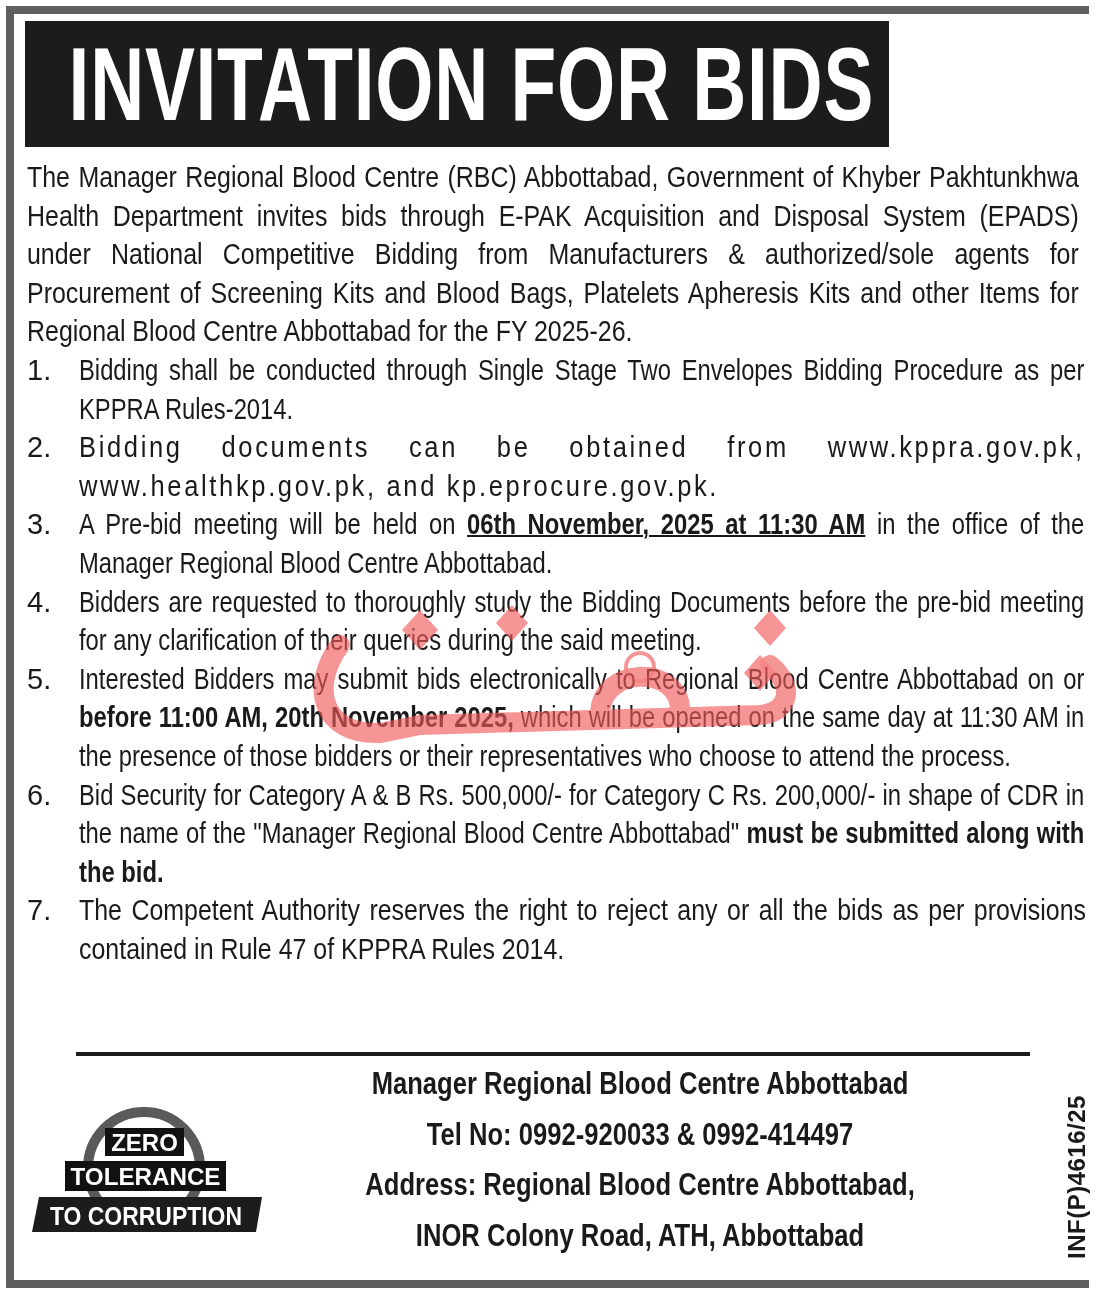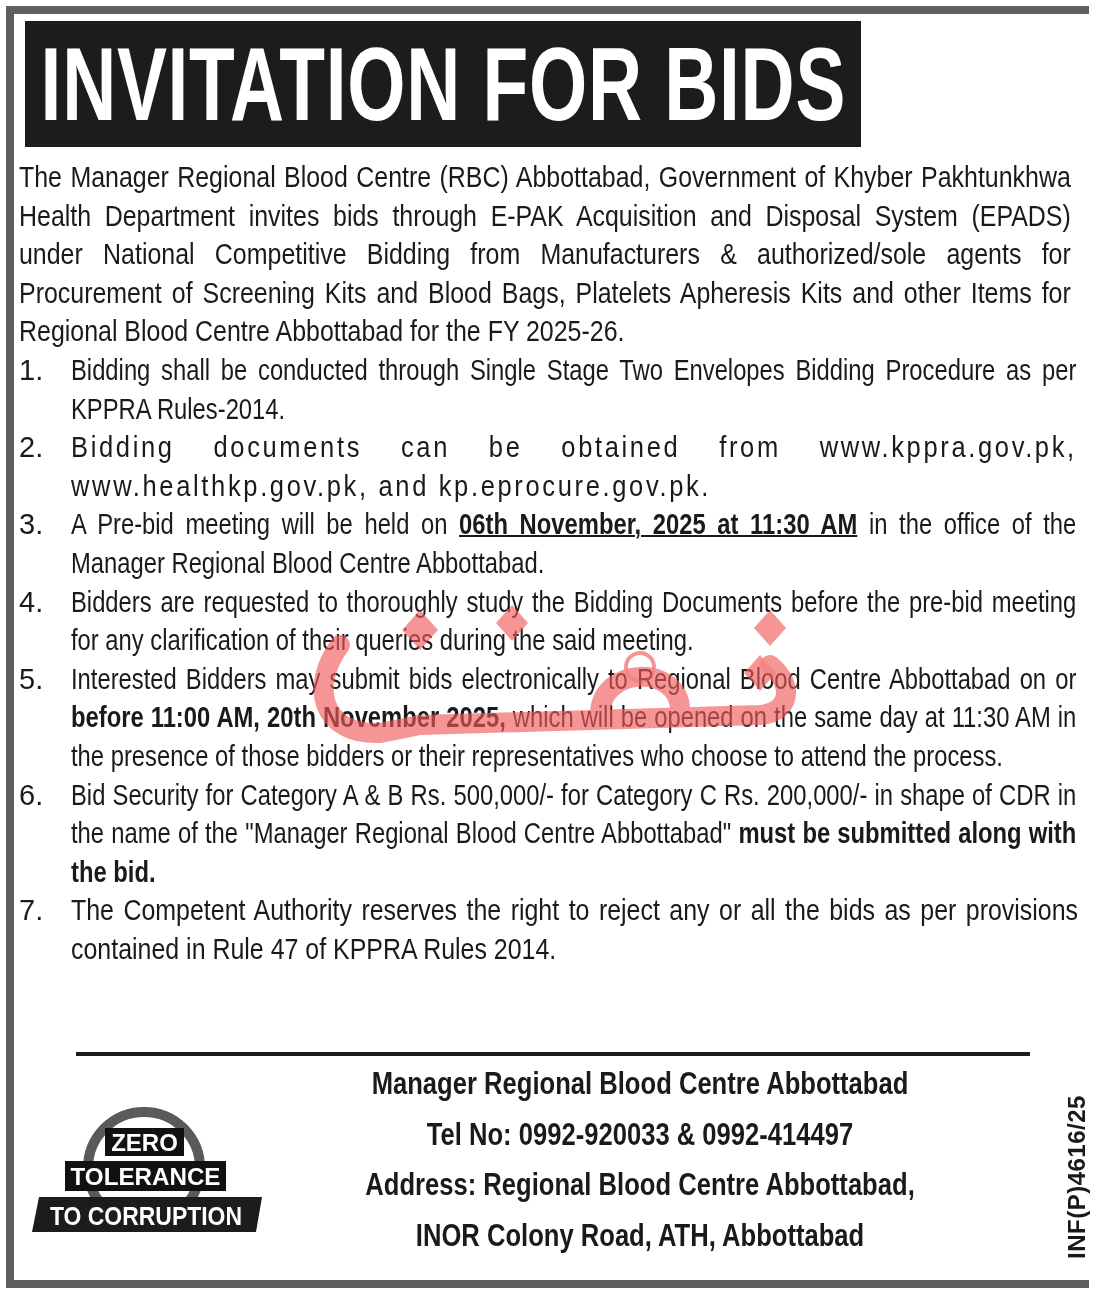--- a/index.html
+++ b/index.html
@@ -2,25 +2,25 @@
 <html><head>
 <meta charset="utf-8">
 <style>
   html, body { margin:0; padding:0; background:#ffffff; }
   body { width:1098px; height:1290px; position:relative; overflow:hidden;
          font-family:"Liberation Sans", sans-serif; color:#1a1a1a; }
   .frame { position:absolute; left:6px; top:6px; width:1075px; height:1266px;
            border:8px solid #5f5f5f; border-right:none; background:#fff; }
   .frame-right { position:absolute; left:1089px; top:6px; width:9px; height:1282px; background:#fff; }
   .banner { position:absolute; left:25px; top:21px; width:836px; height:126px;
-            background:#1c1c1c; display:flex; align-items:center; justify-content:center; }
+            background:#1c1c1c; display:flex; align-items:center; justify-content:center;padding-left:28px; }
   .banner-title { color:#fff; font-family:"Liberation Sans Narrow","Liberation Sans", sans-serif;
                   font-weight:bold; font-size:104px; letter-spacing:1px;
                   transform:scaleX(0.72); transform-origin:center; white-space:nowrap; }
-  .content { position:absolute; left:19px; top:158px; width:1052px; }
+  .content { position:absolute; left:27px; top:158px; width:1052px; }
   .para { font-size:29px; line-height:38.6px; text-align:justify; margin:0;
           transform:scaleX(0.86); transform-origin:left top; width:1223px; }
   ol.items { list-style:none; margin:0; padding:0; }
   ol.items li { position:relative; padding-left:52px; font-size:29px; line-height:38.6px; }
   .num { position:absolute; left:0; top:0; width:40px; }
   .item-text { display:block; text-align:justify;
                transform:scaleX(0.82); transform-origin:left top; width:1226px; }
   .item-text.wide { transform:scaleX(0.86); width:1171px; }
   .item-text.spaced { letter-spacing:3px; transform:scaleX(0.88); width:1143px; }
   .u { text-decoration:underline; text-decoration-thickness:2px; font-weight:bold; }

